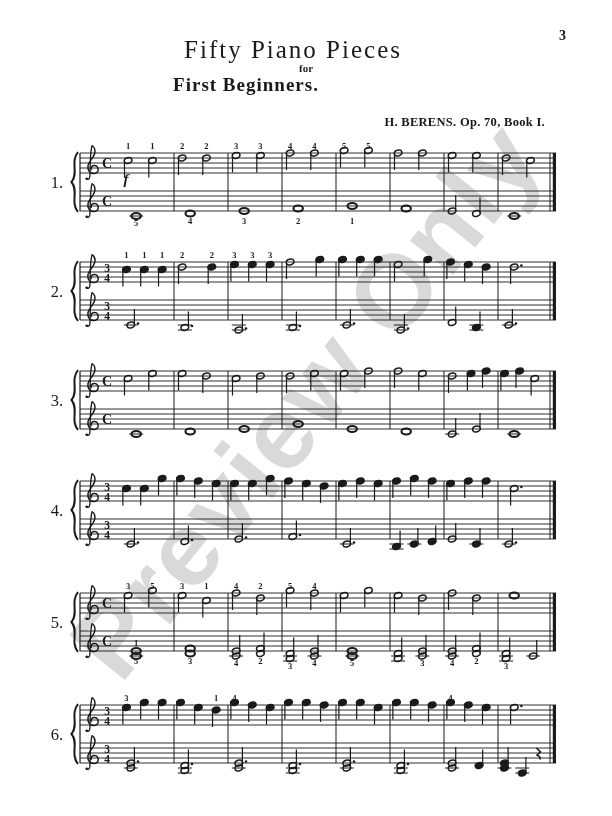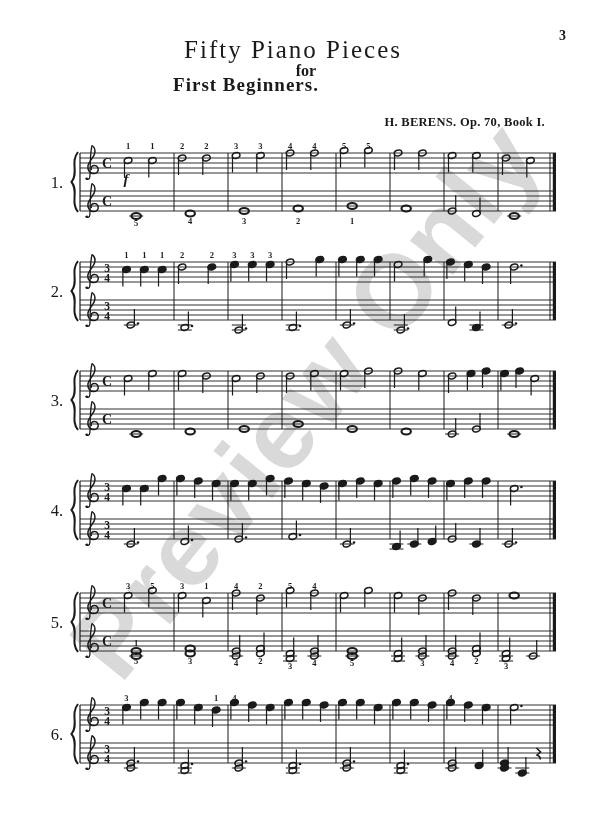--- a/index.html
+++ b/index.html
@@ -6,21 +6,21 @@
   .page{position:relative;width:612px;height:816px;background:#ffffff;overflow:hidden;
         font-family:"Liberation Serif",serif;color:#1a1a1a;}
   .watermark{position:absolute;left:306px;top:400px;white-space:nowrap;
         transform:translate(-50%,-50%) rotate(-51deg);
         font-family:"Liberation Sans",sans-serif;font-weight:bold;
         font-size:104px;letter-spacing:2px;z-index:1;user-select:none;}
   .pageno{position:absolute;top:28px;right:46px;font-size:14px;font-weight:bold;z-index:3;}
   .title{position:absolute;top:36px;left:0;width:586px;text-align:center;
         font-size:25px;font-weight:normal;letter-spacing:2px;z-index:3;}
   .forline{position:absolute;top:62px;left:0;width:612px;text-align:center;
-        font-size:16px;font-weight:bold;z-index:3;}
+        font-size:11px;font-weight:bold;z-index:3;}
   .subtitle{position:absolute;top:74px;left:0;width:492px;text-align:center;
         font-size:19px;font-weight:bold;letter-spacing:1px;z-index:3;}
   .credit{position:absolute;top:115px;right:67px;font-size:12.5px;font-weight:bold;
         letter-spacing:.3px;z-index:3;}
   svg.score{position:absolute;left:0;top:0;z-index:2;}
 </style>
 </head>
 <body>
 
 <div class="page">

